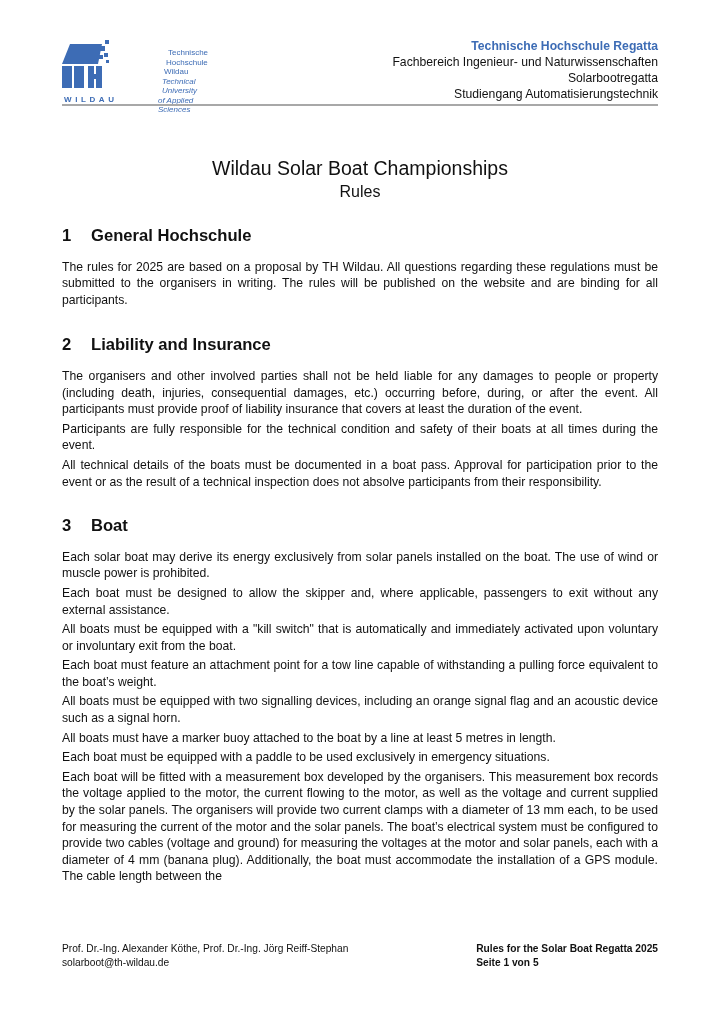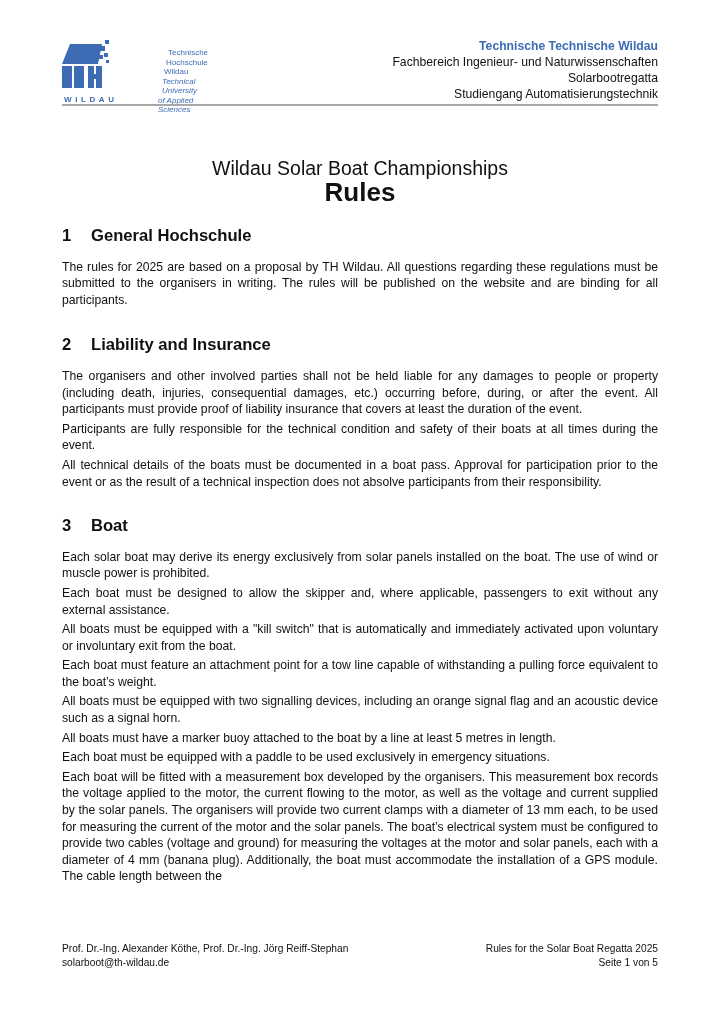--- a/index.html
+++ b/index.html
@@ -10,33 +10,33 @@
     .logo-text { position: absolute; left: 50px; top: 8px; font-size: 8px; line-height: 9.5px; color: #3d6cb5; margin-left: 44px; }
     .logo-text .it { font-style: italic; }
     .logo-wildau { position: absolute; left: 2px; top: 55px; font-size: 8px; font-weight: bold;
                    letter-spacing: 3.6px; color: #3d6cb5; }
     .header-right { position: absolute; right: 0; top: 0; text-align: right; font-size: 12.2px; line-height: 16px; }
     .header-right .uni { color: #3d6cb5; font-weight: bold; }
     .header-rule { position: absolute; left: 62px; top: 104px; width: 596px; height: 2px; background: #a8a8a8; }
 
     .title-block { position: absolute; left: 62px; top: 156px; width: 596px; text-align: center; }
     .doc-title { font-size: 19.5px; line-height: 24px; }
-    .doc-subtitle { font-size: 26px; font-weight: bold; line-height: 24px; }
+    .doc-subtitle { font-size: 16px; font-weight: normal; line-height: 24px; }
 
     .content { position: absolute; left: 62px; top: 228px; width: 596px; font-size: 12.2px; line-height: 16.6px; }
     .section h2 { margin: 0 0 14px 0; font-size: 16.6px; font-weight: bold; display: flex; }
     .section h2 .num { width: 29px; display: inline-block; }
     .section p { margin: 0 0 3px 0; text-align: justify; }
     .section { margin-bottom: 20px; }
     .s2 { margin-top: 29px; }
     .s3 { margin-top: 28px; }
 
     .footer { position: absolute; left: 62px; top: 942px; width: 596px; font-size: 10.2px; line-height: 14px; }
     .footer-left { position: absolute; left: 0; top: 0; }
-    .footer-right { position: absolute; right: 0; top: 0; text-align: right; }
+    .footer-right { position: absolute; right: 0; top: 0; text-align: left; font-weight: bold; }
   </style>
 </head>
 <body>
 
 <div class="header">
   <div class="logo">
     <svg width="48" height="52" viewBox="0 0 48 52">
       <polygon points="8,4 40,4 36,24 0,24" fill="#3d6cb5"></polygon>
       <rect x="0" y="26" width="10" height="22" fill="#3d6cb5"></rect>
       <rect x="12" y="26" width="10" height="22" fill="#3d6cb5"></rect>
@@ -52,21 +52,21 @@
     <div class="logo-text">
       <div style="padding-left:12px">Technische</div>
       <div style="padding-left:10px">Hochschule</div>
       <div style="padding-left:8px">Wildau</div>
       <div class="it" style="padding-left:6px">Technical University</div>
       <div class="it" style="padding-left:2px">of Applied Sciences</div>
     </div>
     <div class="logo-wildau">WILDAU</div>
   </div>
   <div class="header-right">
-    <div class="uni">Technische Technische Wildau</div>
+    <div class="uni">Technische Hochschule Regatta</div>
     <div>Fachbereich Ingenieur- und Naturwissenschaften</div>
     <div>Solarbootregatta</div>
     <div>Studiengang Automatisierungstechnik</div>
   </div>
 </div>
 <div class="header-rule"></div>
 
 <div class="title-block">
   <div class="doc-title">Wildau Solar Boat Championships</div>
   <div class="doc-subtitle">Rules</div>

